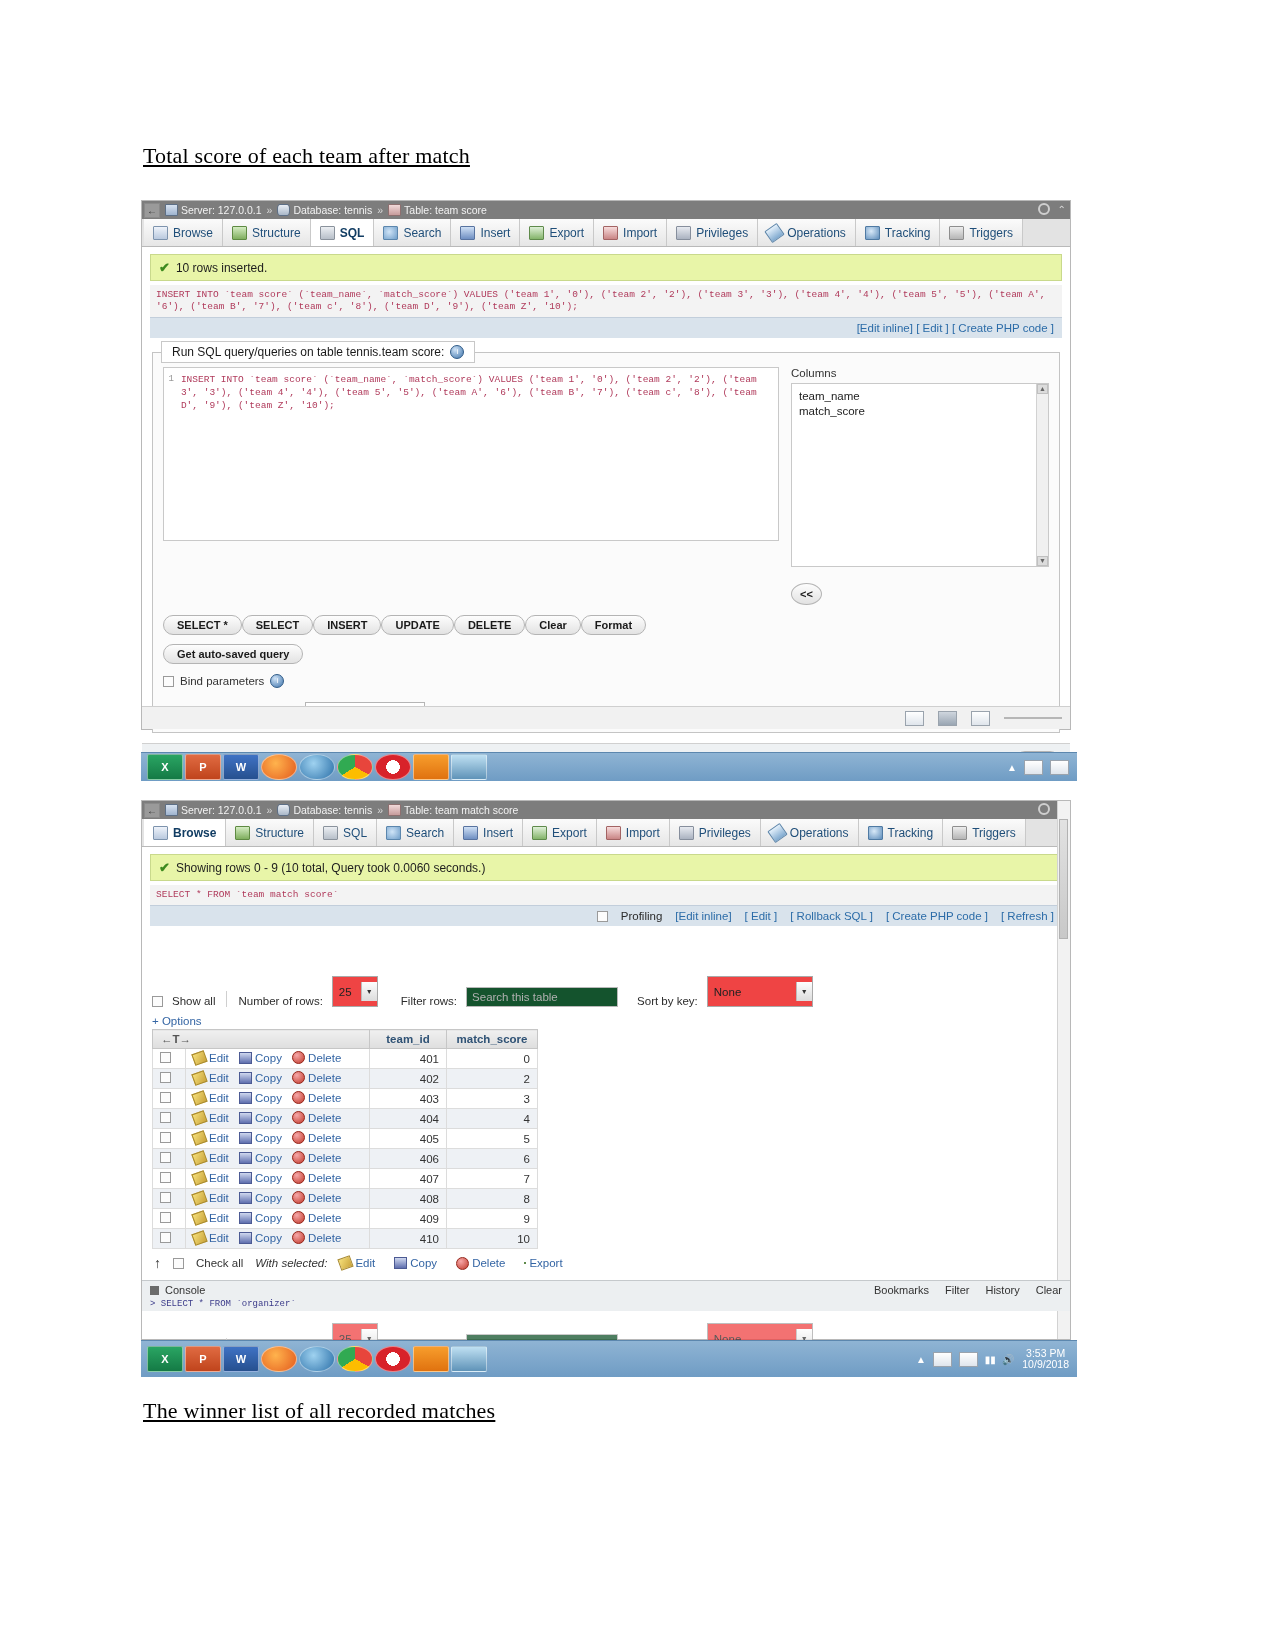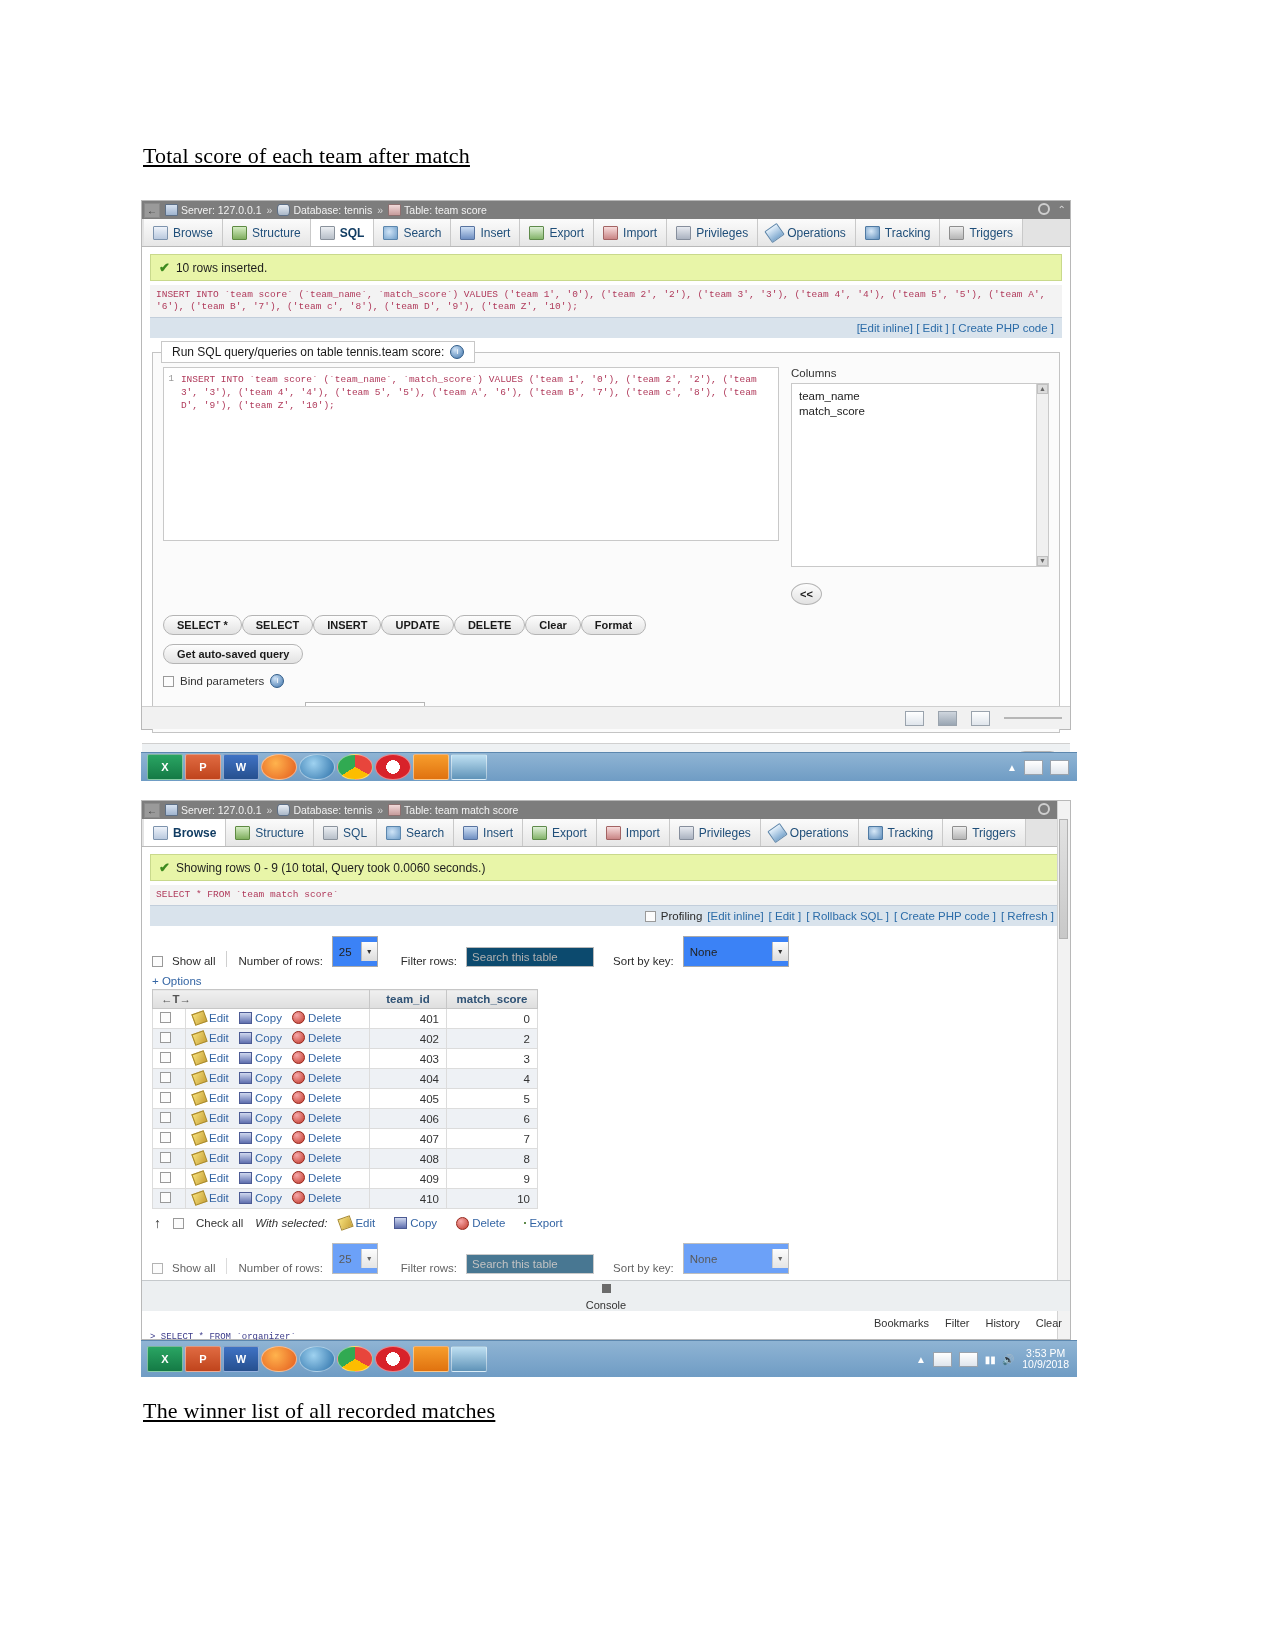--- a/index.html
+++ b/index.html
@@ -169,29 +169,29 @@
   .ic-photo{background:linear-gradient(#bfe0f2,#5f93b8);}
   .traywrap{margin-left:auto;display:flex;align-items:center;gap:7px;padding-right:8px;color:#fff;font-size:10px;}
   .clock{text-align:center;line-height:11px;font-size:10.5px;color:#fff;}
 
   
   .optbar{
     margin:10px 10px 0 10px;display:flex;align-items:flex-end;gap:9px;font-size:11.5px;color:#2c2c2c;
   }
   .vline{width:1px;height:16px;background:#cfcfcf;margin:0 2px;}
   .selbox{
-    border:1px solid #a9a9a9;background:#3b82f6;height:31px;min-width:46px;display:flex;align-items:center;
-    justify-content:space-between;padding-left:6px;font-size:11.5px;color:#222;box-sizing:border-box;
+    border:1px solid #a9a9a9;background:#ef4444;height:31px;min-width:46px;display:flex;align-items:center;
+    justify-content:space-between;padding-left:6px;font-size:11.5px;color:#222;box-sizing:border-box;margin-top:40px;
   }
   .selbox .arrow{
     width:15px;height:19px;background:linear-gradient(#fdfdfd,#dcdcdc);border-left:1px solid #bbb;
     display:flex;align-items:center;justify-content:center;font-size:7px;color:#333;
   }
   .searchin{
-    border:1px solid #b9b9b9;background:#0c4a6e;height:20px;width:128px;
+    border:1px solid #b9b9b9;background:#14532d;height:20px;width:152px;
     font-size:11.5px;color:#b0b0b0;padding:0 5px;display:flex;align-items:center;box-sizing:border-box;
   }
   .optlink{margin:8px 0 2px 10px;font-size:11.5px;color:#3465a4;}
   .restable{margin:0 10px;border-collapse:collapse;font-size:11.5px;}
   .restable th{
     background:linear-gradient(#f0f0f0,#dedede);border:1px solid #c6c6c6;color:#2f5275;
     font-weight:bold;padding:3px 8px;white-space:nowrap;
   }
   .restable td{border:1px solid #dcdcdc;padding:2px 7px;color:#333;white-space:nowrap;}
   .restable tr.alt td{background:#eef1f5;}
@@ -204,21 +204,21 @@
        border:1px solid #95271c;display:inline-block;}
   .num{text-align:right;}
   .withsel{
     margin:6px 12px 0 12px;display:flex;align-items:center;gap:12px;font-size:11.5px;color:#333;
   }
   .upico{font-size:14px;color:#333;}
   .consolebar{
     position:absolute;left:0;right:0;bottom:28px;height:30px;background:#eceff1;
     border-top:1px solid #c5c9cc;font-size:11px;color:#333;
   }
-  .consoletop{display:flex;align-items:center;gap:6px;padding:3px 8px;flex-direction:column;}
+  .consoletop{display:flex;align-items:center;gap:6px;padding:3px 8px;}
   .consoleline{padding:0 8px;font-family:"Liberation Mono",monospace;font-size:9px;color:#3b3b8a;}
   .consoleright{margin-left:auto;display:flex;gap:16px;color:#333;}
   .sq{width:9px;height:9px;background:#6b6b6b;display:inline-block;}
   .vscroll{
     position:absolute;right:0;top:0;bottom:0;width:12px;background:#f2f2f2;border-left:1px solid #d2d2d2;
   }
   .vscroll .thumb{position:absolute;top:18px;left:1px;width:9px;height:120px;
     background:linear-gradient(#e2e2e2,#c8c8c8);border:1px solid #b2b2b2;box-sizing:border-box;}
 </style>
 </head>
@@ -484,21 +484,21 @@
         </div>
     </div>
 
     <div class="msgbox">
       <span class="check">✔</span>
       <span>Showing rows 0 - 9 (10 total, Query took 0.0060 seconds.)</span>
     </div>
 
     <div class="sqlshow">SELECT * FROM `team match score`</div>
 
-    <div class="linkbar" style="display:flex;align-items:center;justify-content:flex-end;gap:5px;">
+    <div class="linkbar" style="display:flex;align-items:center;justify-content:flex-end;gap:13px;">
       <span class="cbox"></span>
       <span style="color:#2b2b2b;">Profiling</span>
       <a href="#">[Edit inline]</a>
       <a href="#">[ Edit ]</a>
       <a href="#">[ Rollback SQL ]</a>
       <a href="#">[ Create PHP code ]</a>
       <a href="#">[ Refresh ]</a>
     </div>
 
     <div class="optbar">

